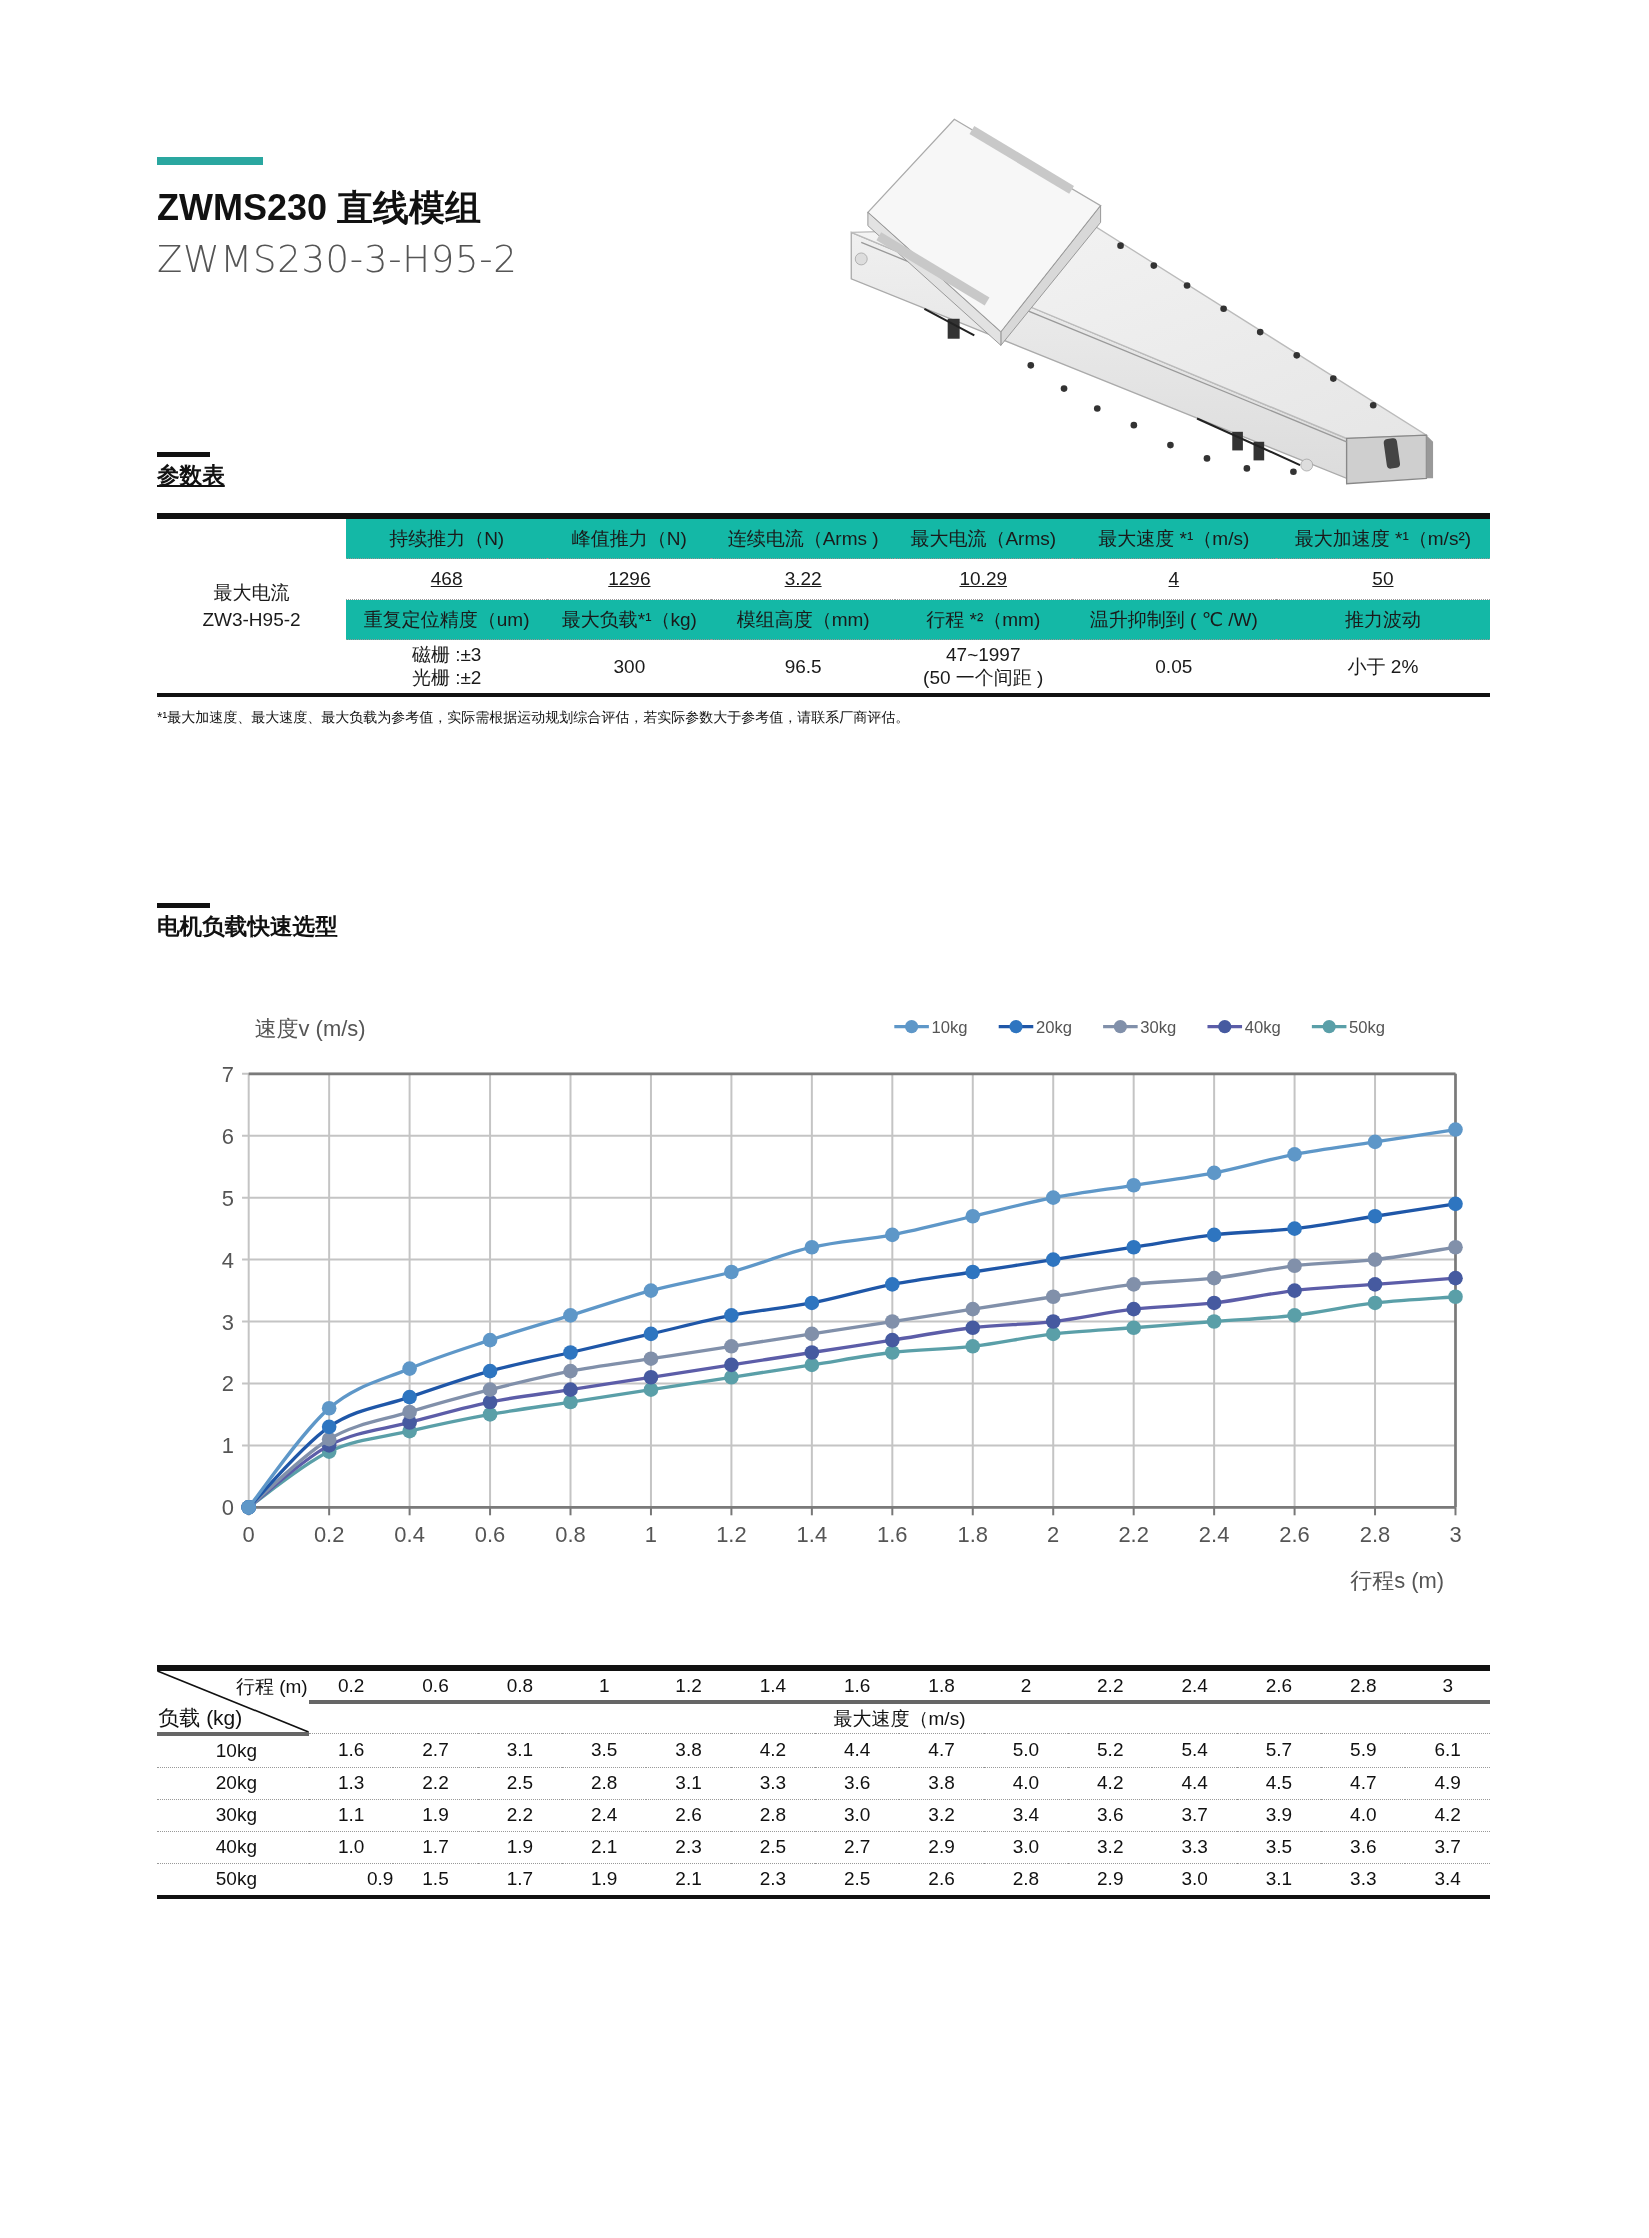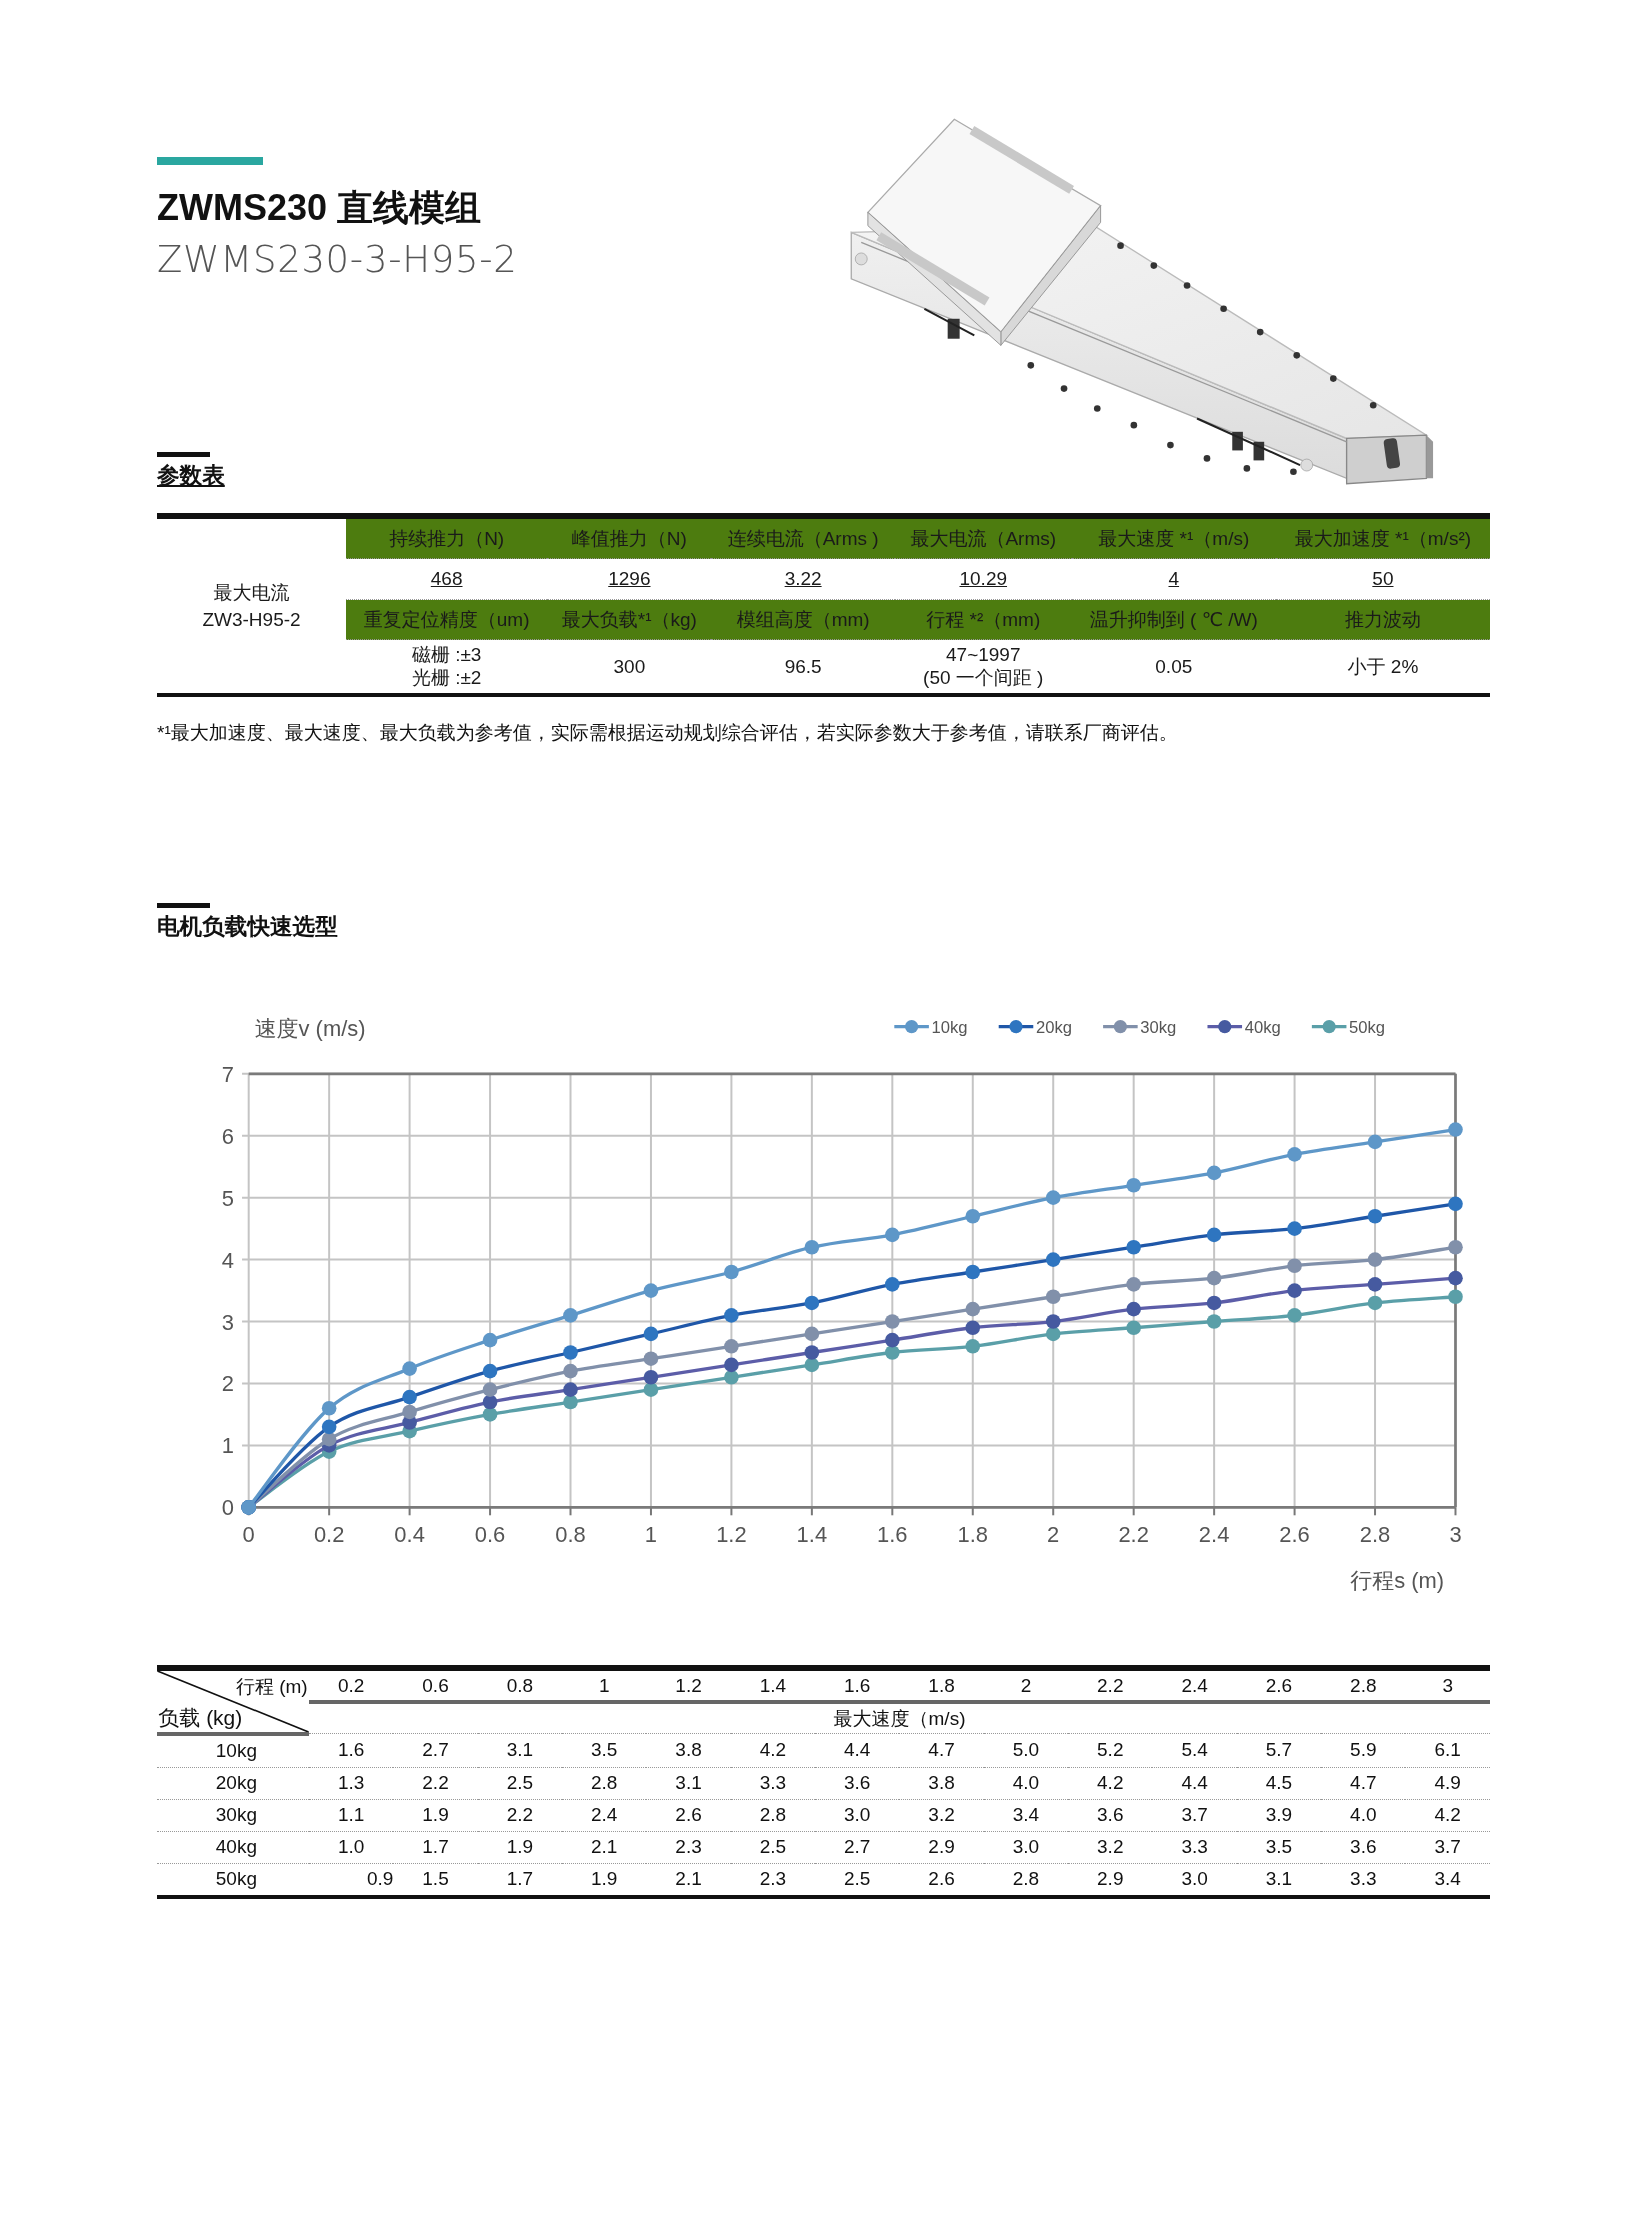--- a/index.html
+++ b/index.html
@@ -8,28 +8,28 @@
   .teal-bar{left:157px;top:157px;width:106px;height:8px;background:#2aa7a0;}
   .title{left:157px;top:184px;font-size:36px;font-weight:bold;letter-spacing:0px;white-space:nowrap;}
   .subtitle{left:157px;top:238px;font-size:37px;font-weight:normal;color:#555;letter-spacing:0.7px;white-space:nowrap;font-family:"DejaVu Sans",sans-serif;font-weight:200;-webkit-text-stroke:0;}
   .sec-line{height:4.7px;width:53px;background:#111;}
   .sec-title{font-size:22.6px;font-weight:bold;white-space:nowrap;}
   .product{left:841px;top:106px;width:599px;height:379px;}
 
   
   .ptable{left:157px;top:513px;width:1333px;border-collapse:collapse;font-size:19px;}
   .ptable td{text-align:center;padding:0;color:#1a1a1a;}
-  .ptable .hdr td.h{background:#4d7c0f;height:39px;}
+  .ptable .hdr td.h{background:#14b8a6;height:39px;}
   .ptable .val td.v{height:40px;text-decoration:underline;}
   .ptable .dotb{border-bottom:1.3px dotted #999;}
   .ptable .model{width:189px;line-height:27px;}
   .thick-top{border-top:6px solid #111;}
   .thick-bot{border-bottom:4.7px solid #111;}
 
-  .notes{left:157px;top:705px;font-size:19px;line-height:24px;color:#111;margin-top:16px;}
+  .notes{left:157px;top:705px;font-size:14px;line-height:24px;color:#111;}
 
   
   .chart{left:0;top:0;width:1649px;height:1629px;pointer-events:none;}
   .chart text{font-family:"Liberation Sans","DejaVu Sans",sans-serif;}
 
   
   .stable{left:157px;top:1665px;width:1333px;border-collapse:collapse;font-size:19px;}
   .stable td{text-align:center;padding:0;color:#111;height:31px;}
   .stable .row td{border-bottom:1.3px dotted #999;}
   .stable .row:last-child td{border-bottom:none;}

